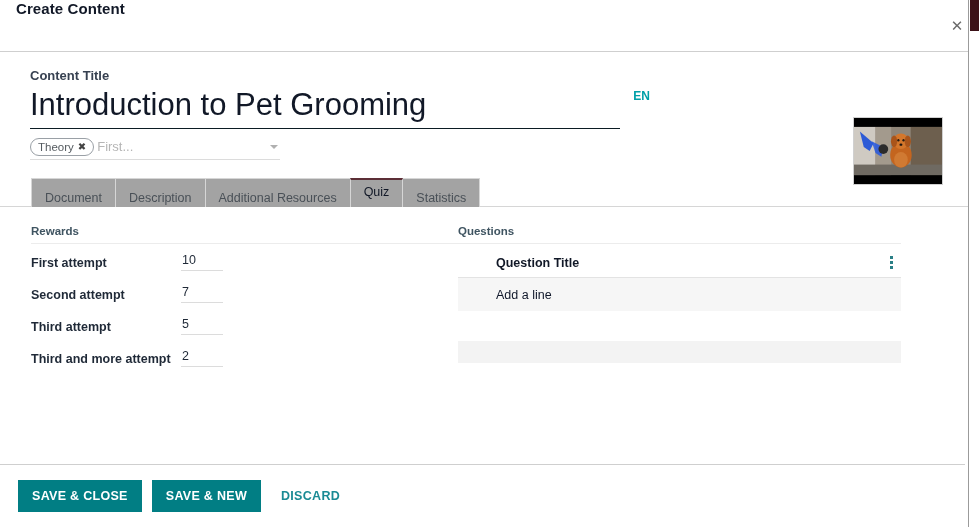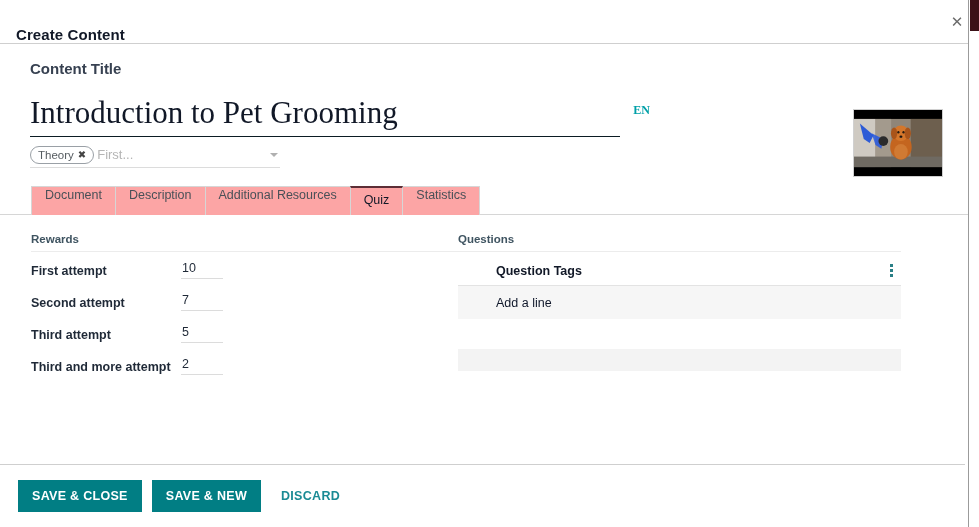--- a/index.html
+++ b/index.html
@@ -10,25 +10,25 @@
     background: #ffffff;
     font-family: "Liberation Sans", sans-serif;
     color: #212529;
     overflow: hidden;
     position: relative;
   }
 
   
   .modal-header {
     position: relative;
-    height: 44px;
+    height: 52px;
     border-bottom: 1px solid #cfcfcf;
     padding: 0 0 0 16px;
     display: flex;
-    align-items: flex-end;
+    align-items: flex-start;
   }
   .modal-title {
     font-size: 15px;
     font-weight: bold;
     color: #111827;
     letter-spacing: 0.1px;
   }
   .close-btn {
     position: absolute;
     right: 12px;
@@ -56,45 +56,44 @@
     padding: 0;
     overflow: hidden;
   }
 
   .top-area {
     position: relative;
     padding: 16px 0 0 30px;
   }
 
   .label-small {
-    font-size: 15px;
+    font-size: 13px;
     font-weight: bold;
     color: #374151;
-    margin-bottom: 16px;
+    margin-bottom: 2px;
   }
 
   .title-row {
     position: relative;
     width: 590px;
-    font-family: Liberation Serif, serif;
   }
   .title-value {
     font-size: 31px;
     font-weight: normal;
     color: #111827;
     line-height: 40px;
     padding-bottom: 3px;
     border-bottom: 1.5px solid #0b1b23;
     width: 590px;
     white-space: nowrap;
   }
   .lang-badge {
     position: absolute;
     right: -30px;
-    top: 10px;
+    top: 4px;
     font-size: 12px;
     font-weight: bold;
     color: #00a0a8;
     cursor: pointer;
   }
 
   
   .tags-row {
     margin-top: 9px;
     width: 250px;
@@ -161,24 +160,24 @@
     padding-left: 31px;
   }
   .tabs {
     display: flex;
     align-items: flex-end;
     height: 29px;
   }
   .tab {
     font-size: 12.5px;
     color: #495057;
-    padding: 0 13px 6px 13px;
+    padding: 11px 13px 6px 13px;
     border: 1px solid #d6d6d6;
     border-bottom: none;
-    background: #fca5a5;
+    background: #a3a3a3;
     margin-right: -1px;
     height: 29px;
     line-height: 17px;
     cursor: pointer;
     white-space: nowrap;
     position: relative;
   }
   .tab.active {
     color: #111827;
     border-top: 2px solid #5c2e36;
@@ -414,21 +413,21 @@
         <div class="field-label">Third and more attempt</div>
         <input class="field-input" type="text" value="2" style="">
       </div>
     </div>
 
     <div class="col-right">
       <div class="section-head">Questions</div>
 
       <div class="qtable">
         <div class="qhead">
-          <div class="qhead-title">Question Tags</div>
+          <div class="qhead-title">Question Title</div>
           <div class="dots-icon">
             <i></i>
               <i></i>
               <i></i>
           </div>
         </div>
 
         <div class="qrow-add">
           <span class="add-link">Add a line</span>
         </div>

